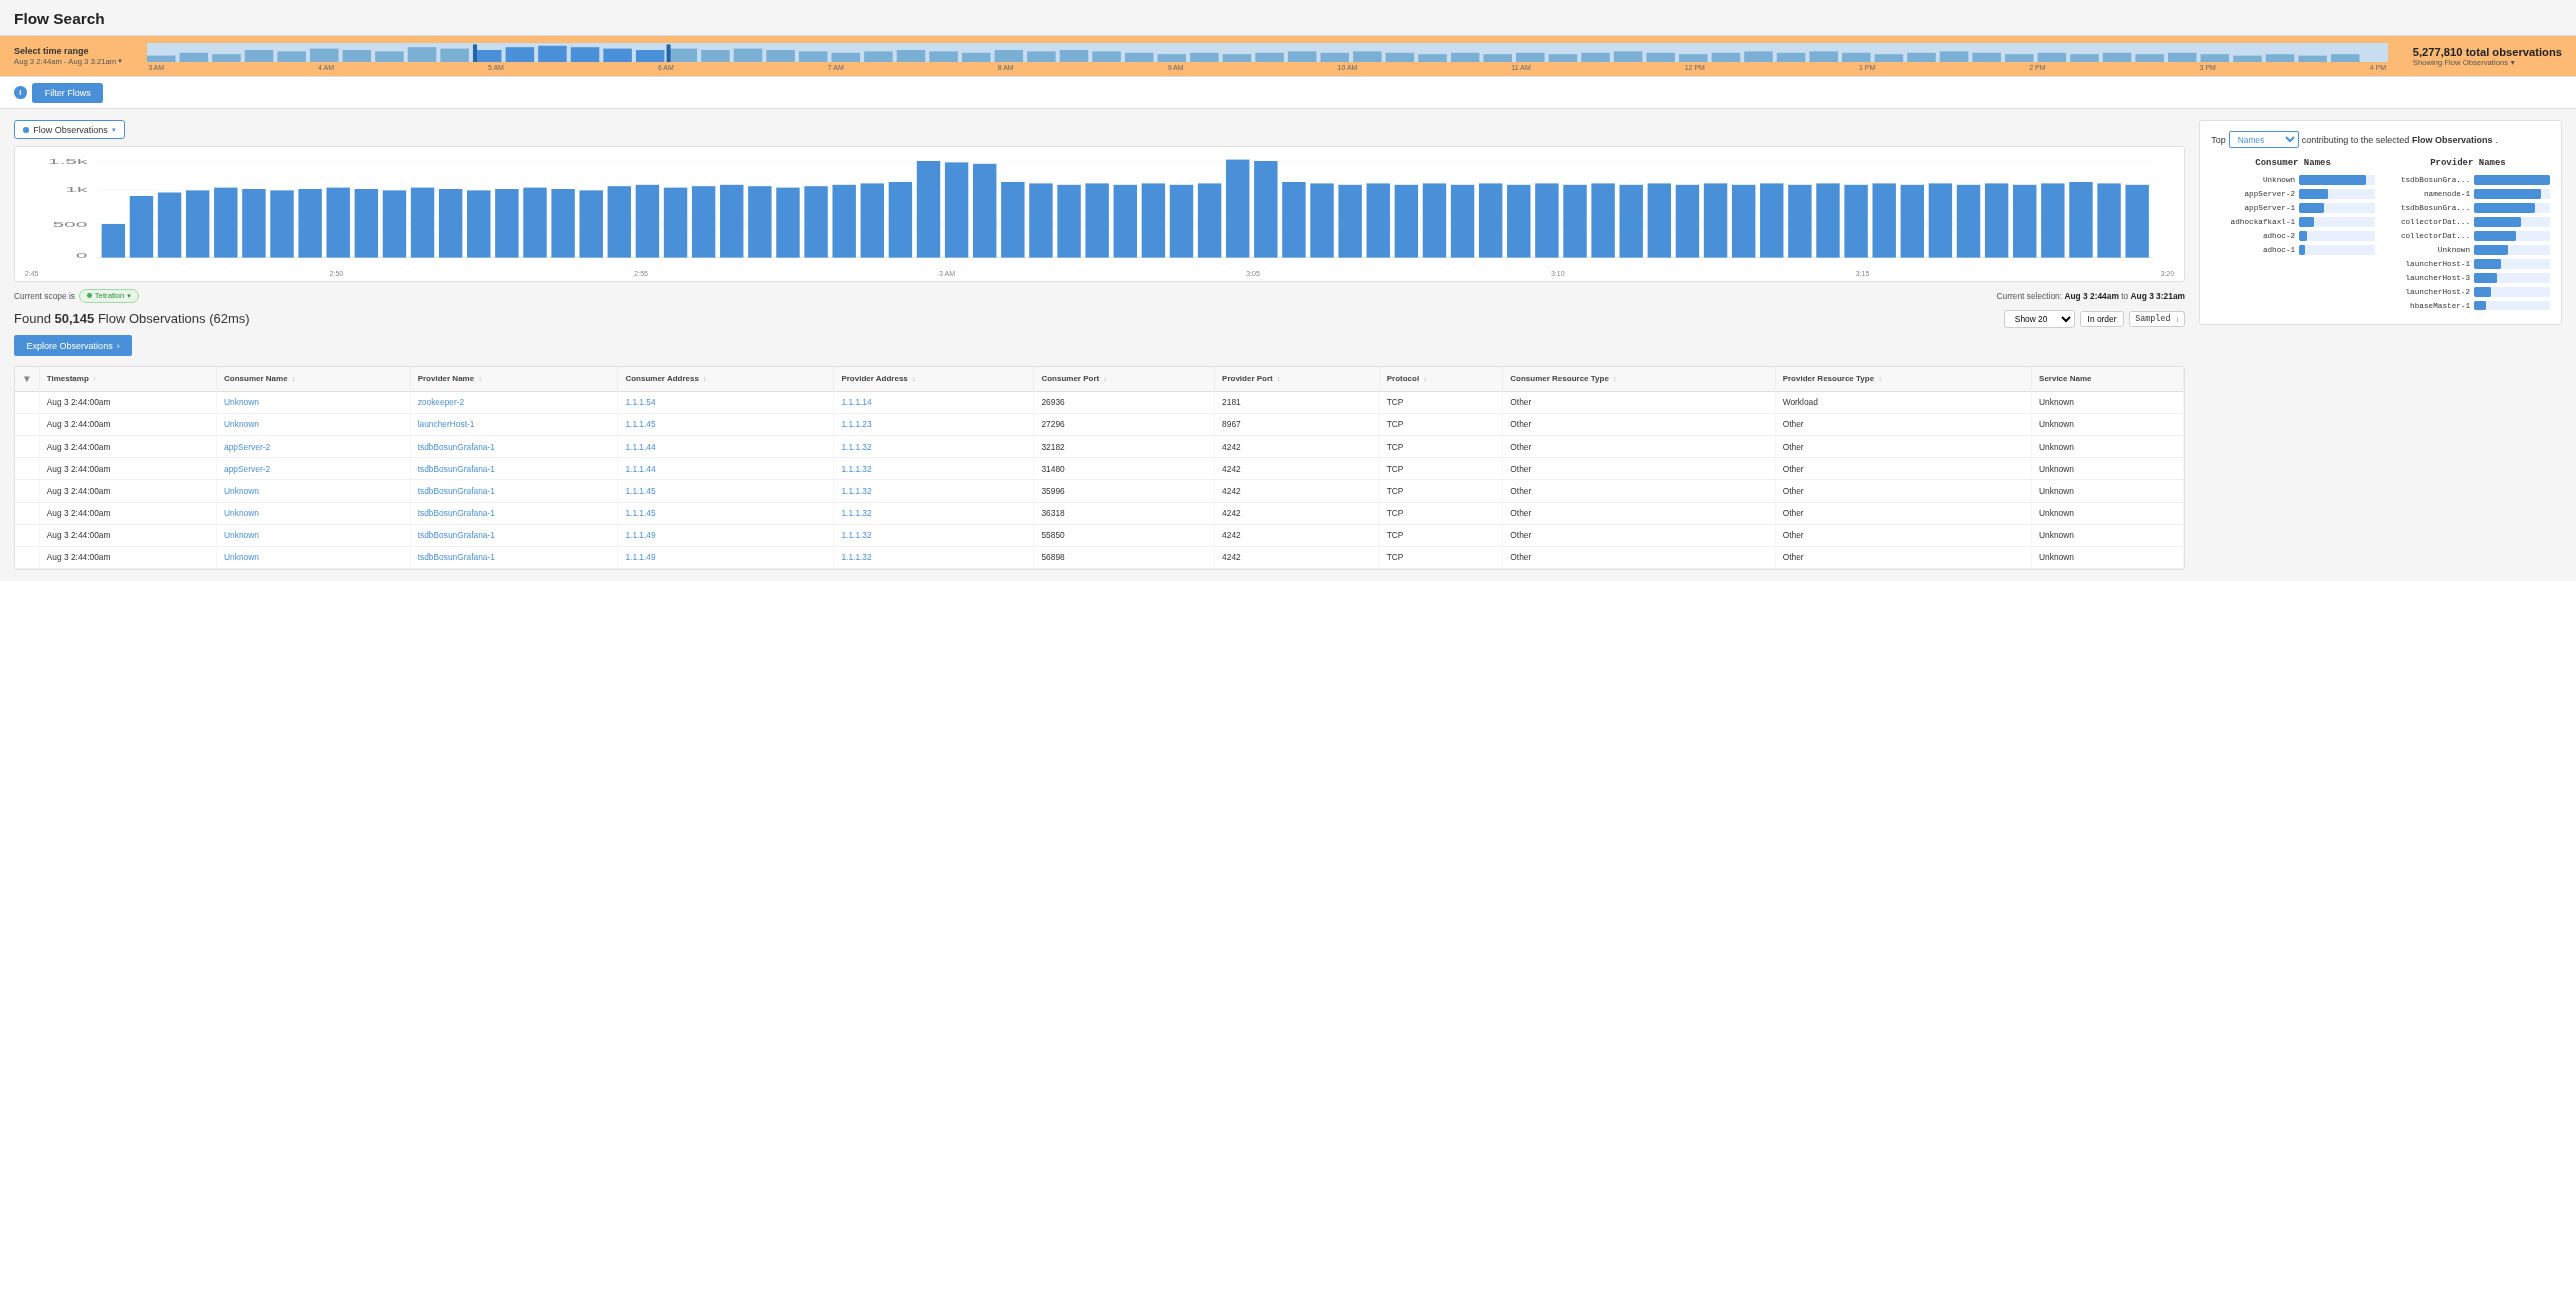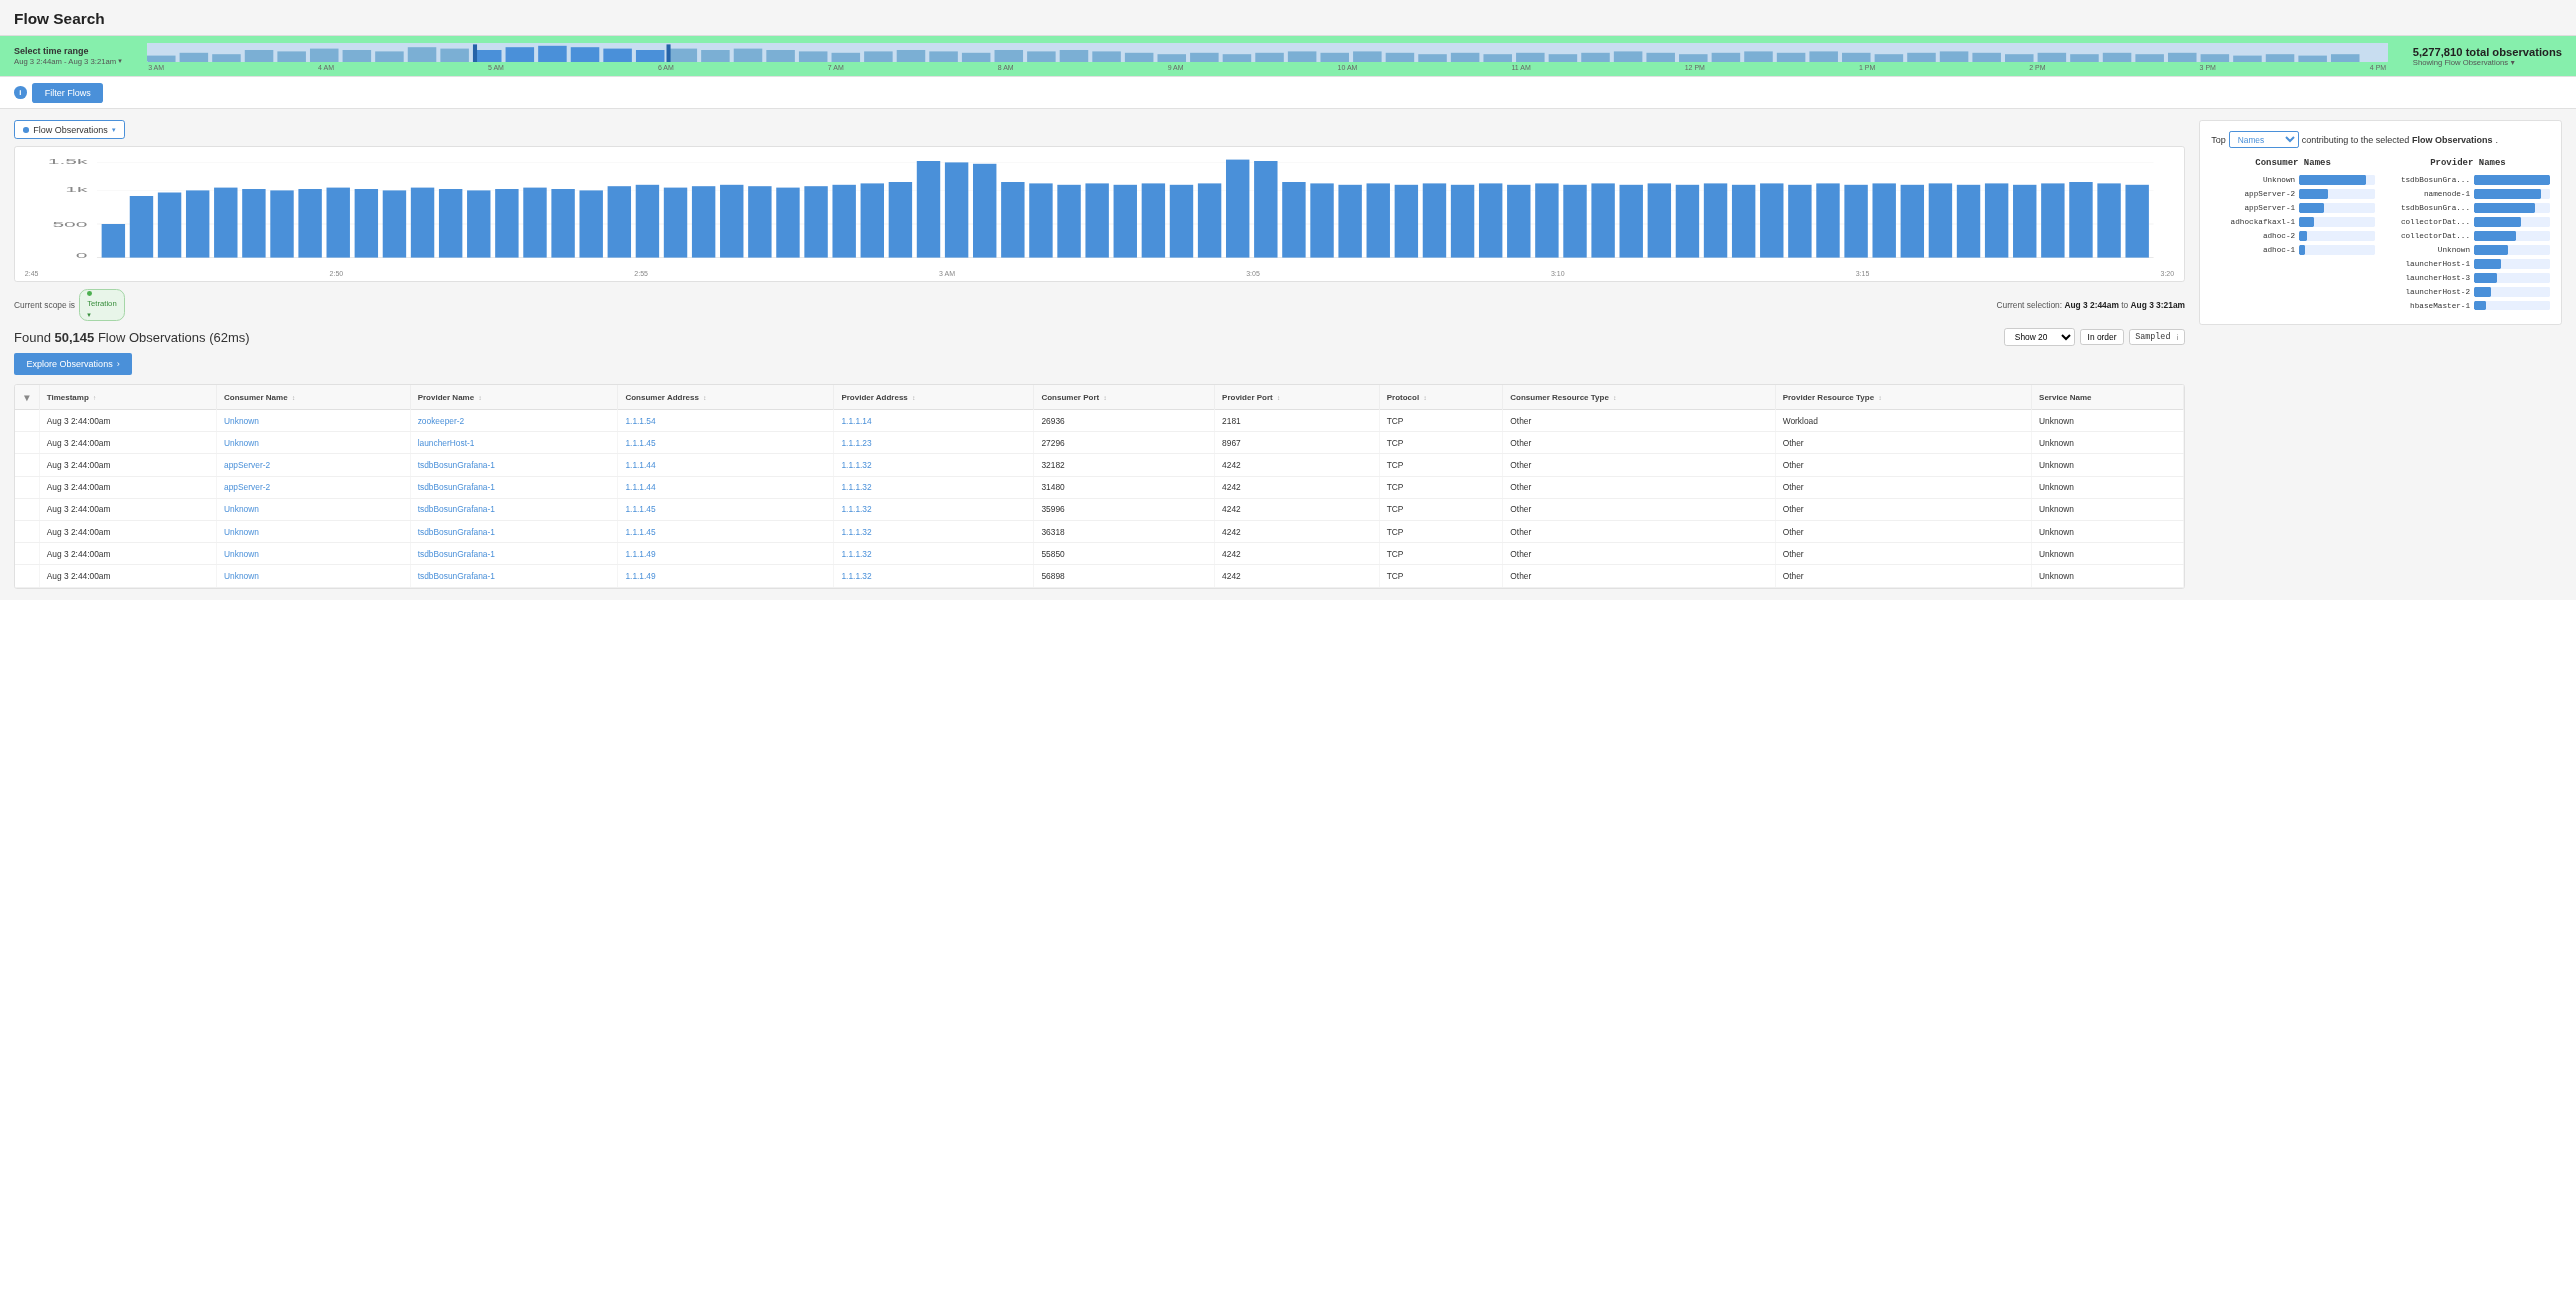--- a/index.html
+++ b/index.html
@@ -3,21 +3,21 @@
   <meta charset="utf-8">
   <style>
     * { box-sizing: border-box; margin: 0; padding: 0; }
     body { font-family: -apple-system, BlinkMacSystemFont, 'Segoe UI', Arial, sans-serif; font-size: 9px; background: #f5f5f5; color: #333; }
     .page { background: #fff; min-height: 100vh; padding: 0; }
 
     
     .page-title { font-size: 15.4px; font-weight: 600; padding: 9.8px 14px 7px; color: #222; background: #f5f5f5; border-bottom: 0.7px solid #ddd; }
 
     
-    .time-range-bar { background: #86efac; padding: 7px 14px; display: flex; align-items: center; border-bottom: 0.7px solid #e0e0e0; gap: 25px; }
+    .time-range-bar { background: #fdba74; padding: 7px 14px; display: flex; align-items: center; border-bottom: 0.7px solid #e0e0e0; gap: 25px; }
     .time-range-label { font-size: 9px; font-weight: 600; min-width: 77px; }
     .time-range-sub { font-size: 7.7px; color: #555; }
     .time-range-chart-container { flex: 1; position: relative; height: 26.5px; }
     .time-range-chart { width: 100%; height: 19.6px; background: #e8f0fe; border-radius: 1.4px; position: relative; overflow: hidden; }
     .time-range-ticks { display: flex; justify-content: space-between; font-size: 7px; color: #666; margin-top: 1.4px; padding: 0 1.4px; }
     .total-obs { text-align: right; min-width: 126px; }
     .total-obs-count { font-size: 11.2px; font-weight: 700; color: #222; }
     .showing-obs { font-size: 7.7px; color: #555; display: flex; align-items: center; gap: 2.8px; }
 
     
@@ -38,21 +38,21 @@
     .flow-obs-arrow { font-size: 7px; color: #4a90d9; }
 
     
     .histogram-container { background: #fff; border: 0.7px solid #e0e0e0; border-radius: 2.8px; padding: 7px 7px 4.2px; margin-bottom: 7px; }
     .histogram-svg { width: 100%; height: 112px; }
     .histogram-labels { display: flex; justify-content: space-between; font-size: 7px; color: #888; padding: 0 2.8px; margin-top: 1.4px; }
 
     
     .scope-row { display: flex; align-items: center; justify-content: space-between; margin-bottom: 7px; }
     .scope-left { display: flex; align-items: center; gap: 4.2px; font-size: 8.4px; color: #555; }
-    .scope-badge { background: #e8f5e9; border: 0.7px solid #a5d6a7; border-radius: 8.4px; padding: 1.4px 7px; font-size: 7.7px; color: #388e3c; display: flex; gap: 2.8px; cursor: pointer; flex-direction: column; }
+    .scope-badge { background: #e8f5e9; border: 0.7px solid #a5d6a7; border-radius: 8.4px; padding: 1.4px 7px; font-size: 7.7px; color: #388e3c; display: flex; align-items: center; gap: 2.8px; cursor: pointer; }
     .scope-badge-dot { width: 4.9px; height: 4.9px; background: #4caf50; border-radius: 50%; }
     .current-selection { font-size: 8.4px; color: #555; }
     .current-selection strong { color: #222; }
 
     
     .found-row { display: flex; align-items: center; justify-content: space-between; margin-bottom: 7px; }
     .found-text { font-size: 13px; color: #333; }
     .found-text strong { font-weight: 700; }
     .found-controls { display: flex; align-items: center; gap: 4.2px; }
     .show-select { border: 0.7px solid #ccc; border-radius: 2.8px; padding: 2.1px 5.6px; font-size: 8.4px; background: #fff; cursor: pointer; }

